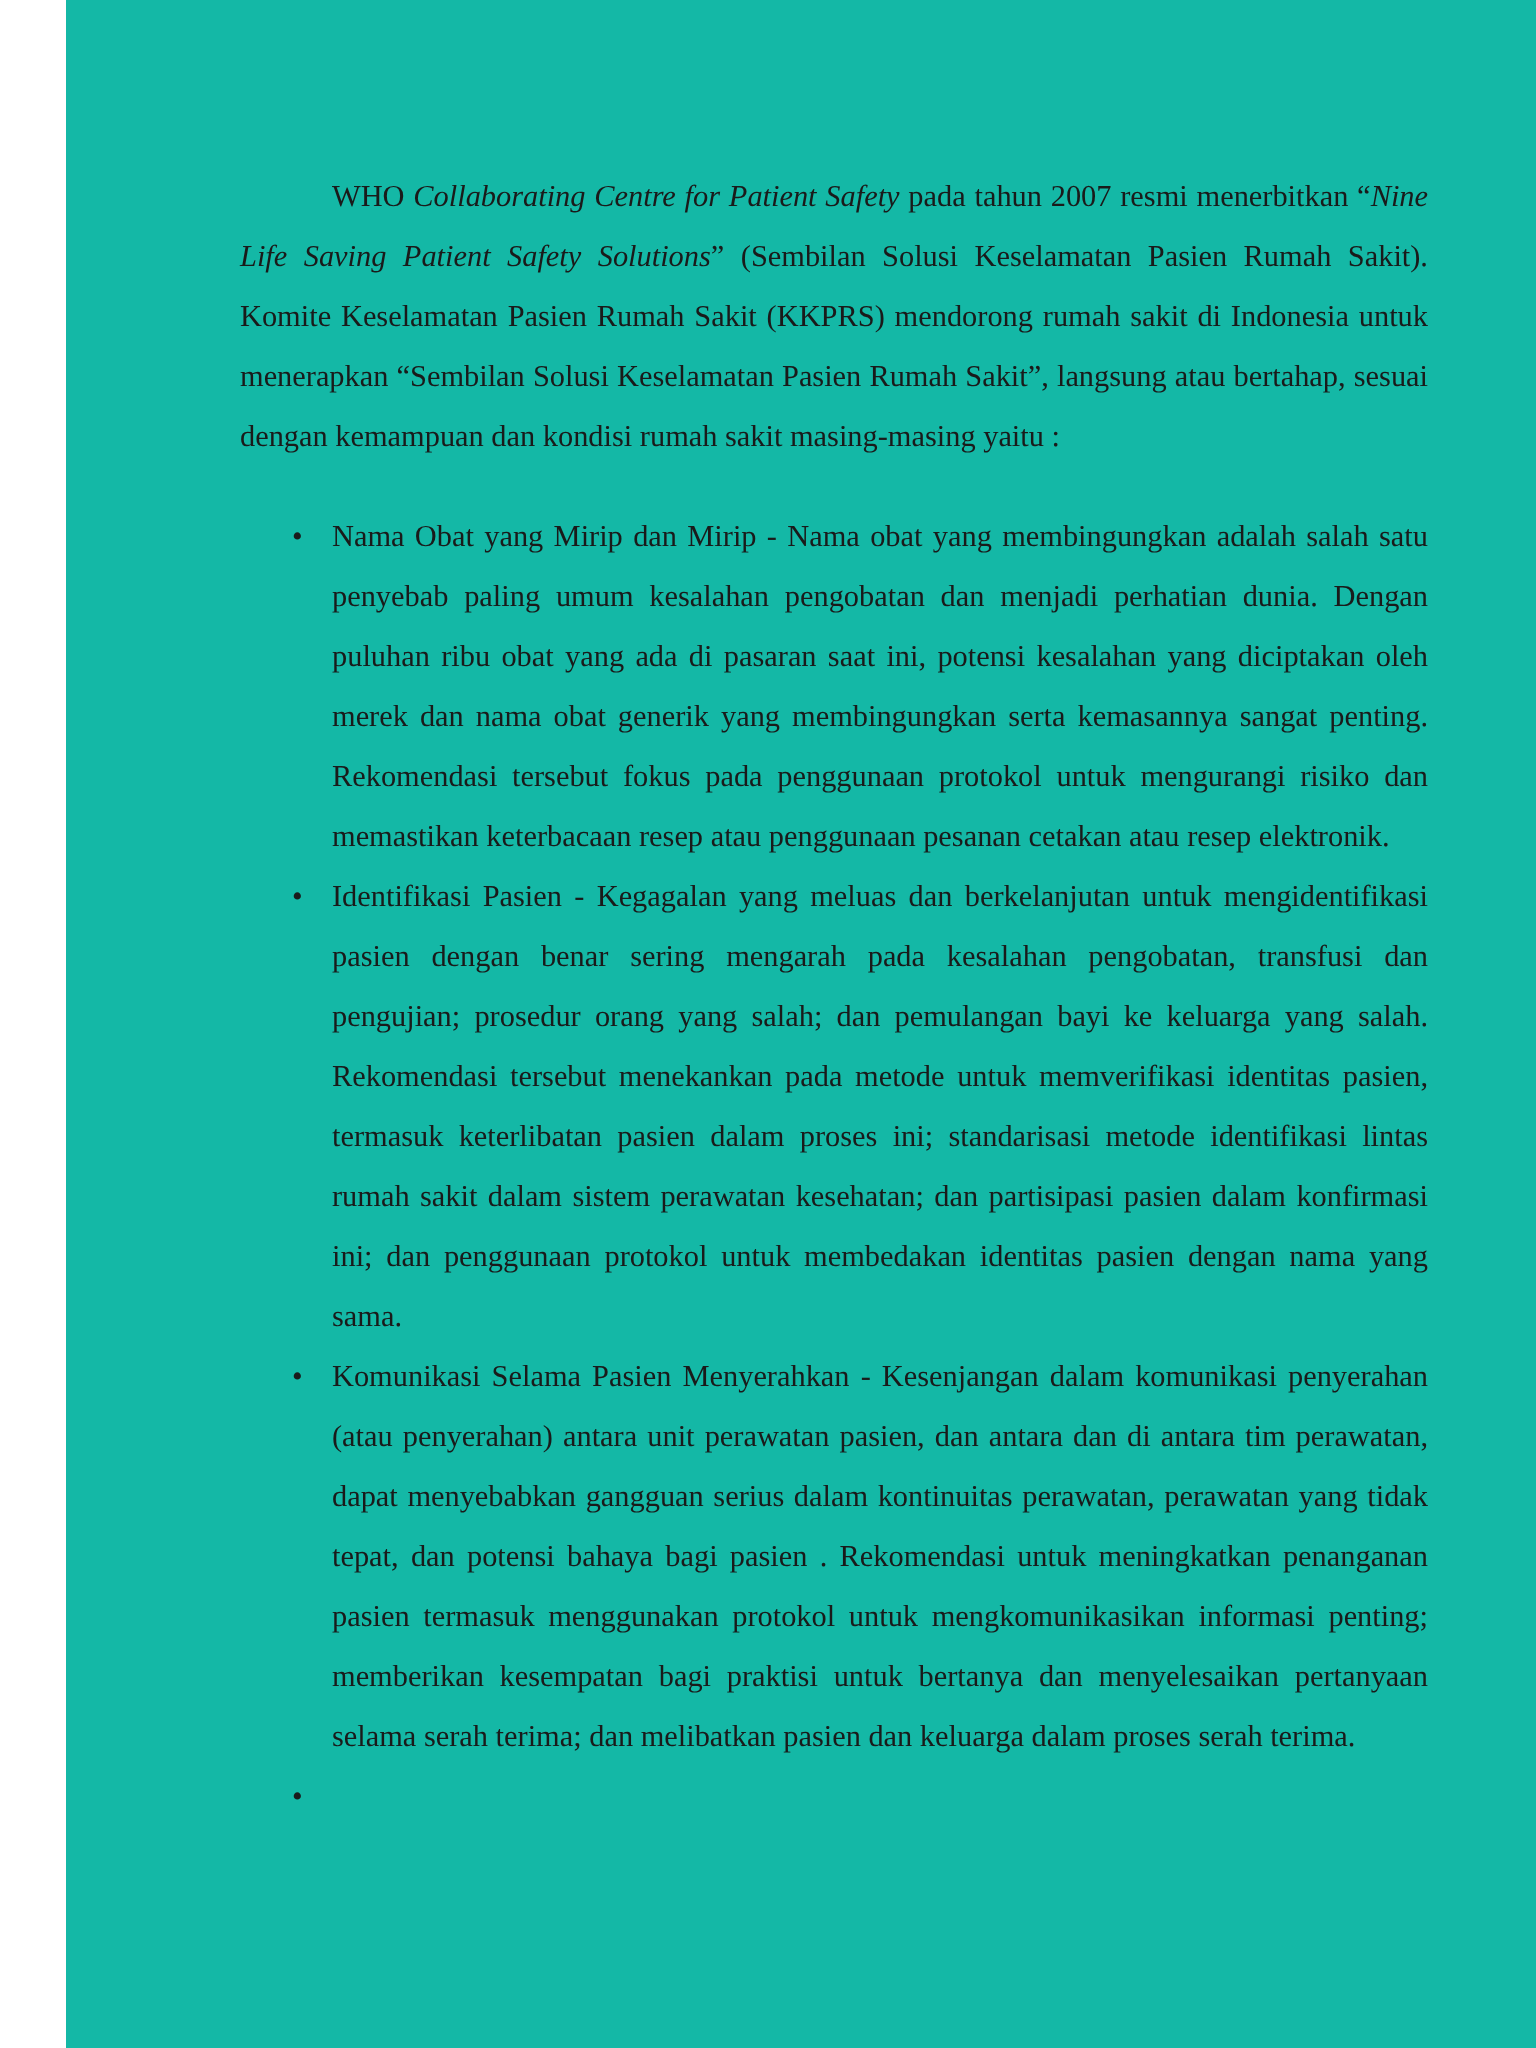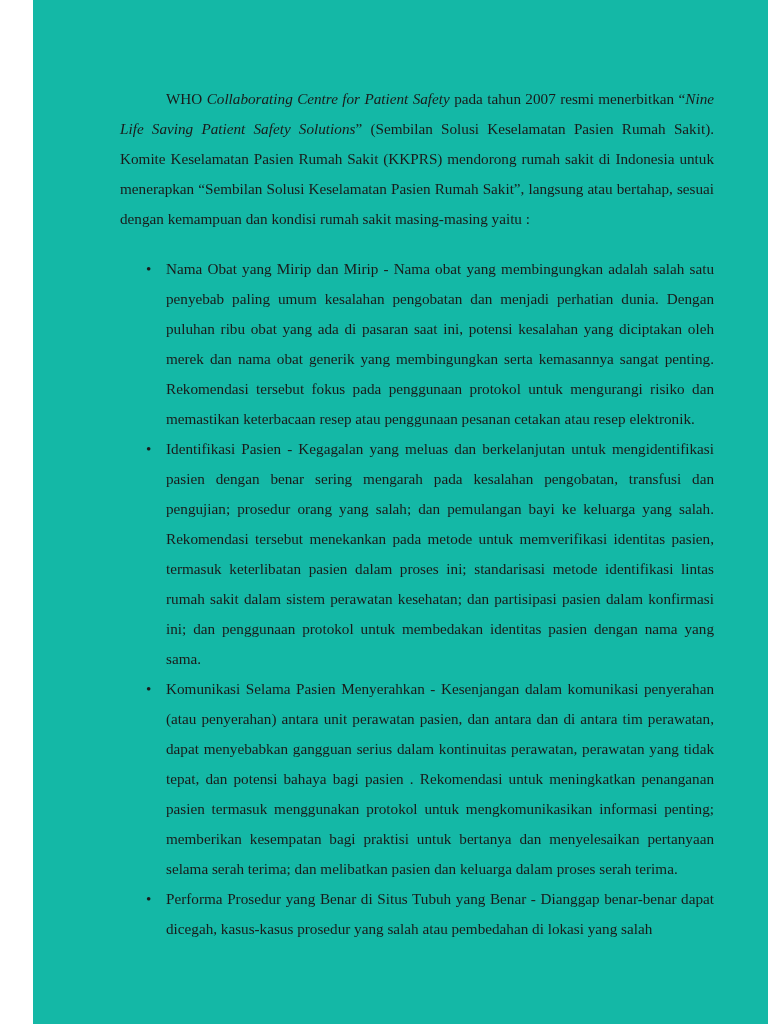--- a/index.html
+++ b/index.html
@@ -84,18 +84,17 @@
       <li class="bullet-item">
         <span class="bullet-marker">•</span>
         <span class="bullet-text"><span class="seg lead">Identifikasi Pasien</span><span class="seg"> - Kegagalan yang meluas dan berkelanjutan untuk mengidentifikasi pasien dengan benar sering mengarah pada kesalahan pengobatan, transfusi dan pengujian; prosedur orang yang salah; dan pemulangan bayi ke keluarga yang salah. Rekomendasi tersebut menekankan pada metode untuk memverifikasi identitas pasien, termasuk keterlibatan pasien dalam proses ini; standarisasi metode identifikasi lintas rumah sakit dalam sistem perawatan kesehatan; dan partisipasi pasien dalam konfirmasi ini; dan penggunaan protokol untuk membedakan identitas pasien dengan nama yang sama.</span></span>
       </li>
       <li class="bullet-item">
         <span class="bullet-marker">•</span>
         <span class="bullet-text"><span class="seg lead">Komunikasi Selama Pasien Menyerahkan</span><span class="seg"> - Kesenjangan dalam komunikasi penyerahan (atau penyerahan) antara unit perawatan pasien, dan antara dan di antara tim perawatan, dapat menyebabkan gangguan serius dalam kontinuitas perawatan, perawatan yang tidak tepat, dan potensi bahaya bagi pasien . Rekomendasi untuk meningkatkan penanganan pasien termasuk menggunakan protokol untuk mengkomunikasikan informasi penting; memberikan kesempatan bagi praktisi untuk bertanya dan menyelesaikan pertanyaan selama serah terima; dan melibatkan pasien dan keluarga dalam proses serah terima.</span></span>
       </li>
       <li class="bullet-item">
         <span class="bullet-marker">•</span>
-        <span class="bullet-text"><span class="seg lead">Performa Prosedur yang Benar di Situs Tubuh yang Benar</span><span class="seg"> - Dianggap benar-benar dapat dicegah, kasus-kasus prosedur yang salah atau pembedahan di lokasi yang salah</span></span>
       </li>
     </ul>
 
   </div>
 </div>
 
 </body></html>

